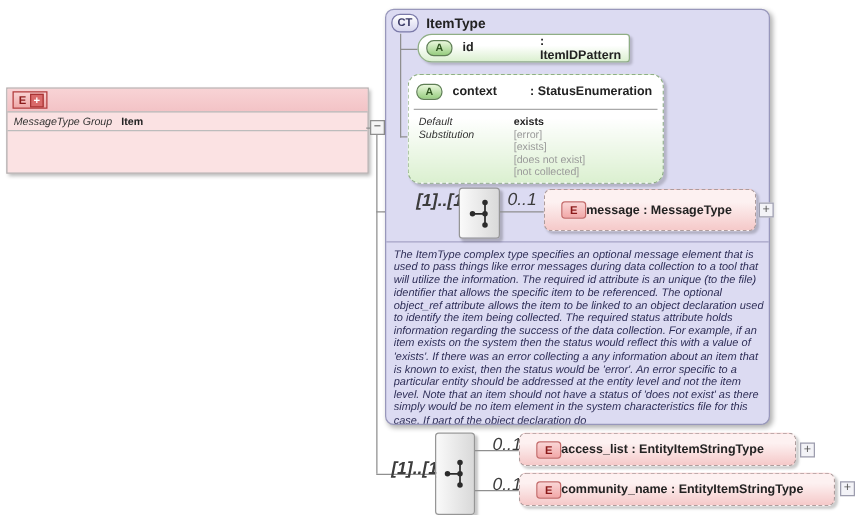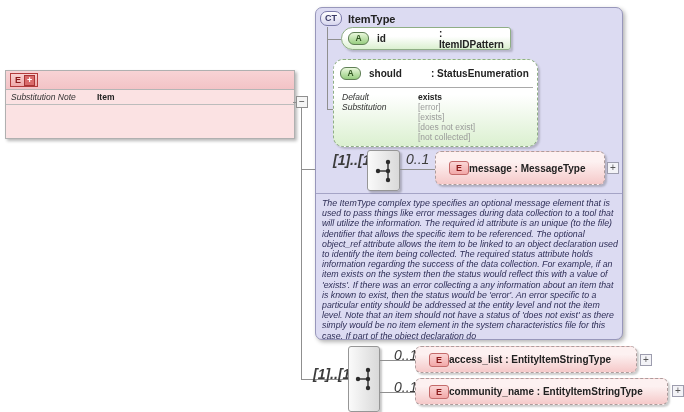--- a/index.html
+++ b/index.html
@@ -44,21 +44,21 @@
 
   
   .toggle{
     position:absolute;left:296px;top:96px;width:12px;height:12px;box-sizing:border-box;
     background:#f5f5f5;border:1px solid #8f8f8f;color:#444;
     font-size:10px;line-height:9px;text-align:center;cursor:pointer;
   }
 
   
   .ct-card{
-    position:absolute;left:315px;top:7px;width:308px;height:333px;box-sizing:border-box;
+    position:absolute;left:308px;top:7px;width:308px;height:333px;box-sizing:border-box;
     background:#dcdbf2;border:1px solid #9897bb;border-radius:7px;
     box-shadow:2px 2px 4px rgba(0,0,0,0.3);
     padding-left:32px;
   }
   .ct-hdr{position:absolute;left:4px;top:3px;display:flex;align-items:center;gap:6px;}
   .ctbadge{
     display:inline-block;box-sizing:border-box;height:15px;padding:1px 4px;
     border:1px solid #7a79a8;border-radius:7px;
     background:linear-gradient(#ffffff,#d7d6ef);
     font-size:9px;font-weight:bold;color:#3a3a66;
@@ -137,21 +137,21 @@
 <div id="canvas">
 
   <div class="elem-card">
     <div class="hdr">
       <span class="ebadge">
         <span>E</span>
         <span class="plus">+</span>
       </span>
     </div>
     <div class="row">
-      <span class="lbl">Substitution Note</span>
+      <span class="lbl">MessageType Group</span>
       <span class="val">Item</span>
     </div>
   </div>
 
   <div class="hline" style="left:293px;top:102px;width:3px;"></div>
   <div class="toggle">−</div>
   <div class="vline" style="left:301px;top:108px;height:271px;"></div>
   <div class="hline" style="left:301px;top:169px;width:66px;"></div>
   <div class="hline" style="left:301px;top:379px;width:47px;"></div>
 
@@ -169,21 +169,21 @@
       <div class="attr-head">
         <span class="abadge">A</span>
         <span class="attr-name">id</span>
         <span class="attr-type">: ItemIDPattern</span>
       </div>
     </div>
 
     <div class="attr-box" id="attr-status">
       <div class="attr-head">
         <span class="abadge">A</span>
-        <span class="attr-name">should</span>
+        <span class="attr-name">context</span>
         <span class="attr-type">: StatusEnumeration</span>
       </div>
       <div class="status-body">
         <div class="status-labels">
           <div>Default</div>
           <div>Substitution</div>
         </div>
         <div class="status-values">
           <div class="dflt">exists</div>
           <div class="enum">[error]</div>

